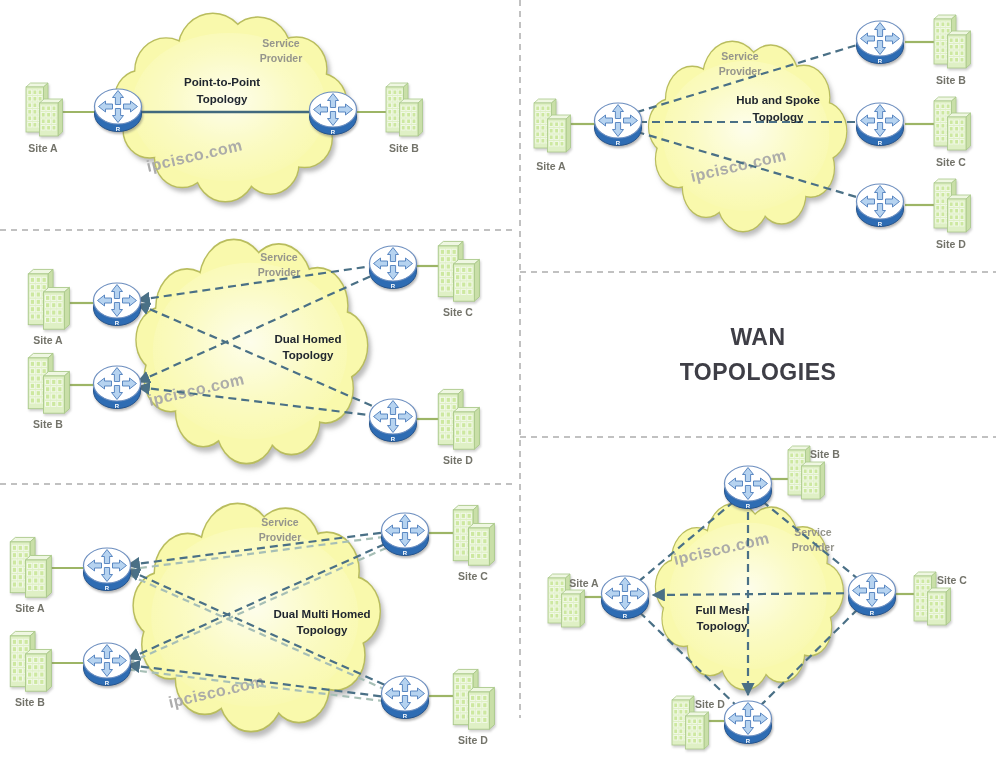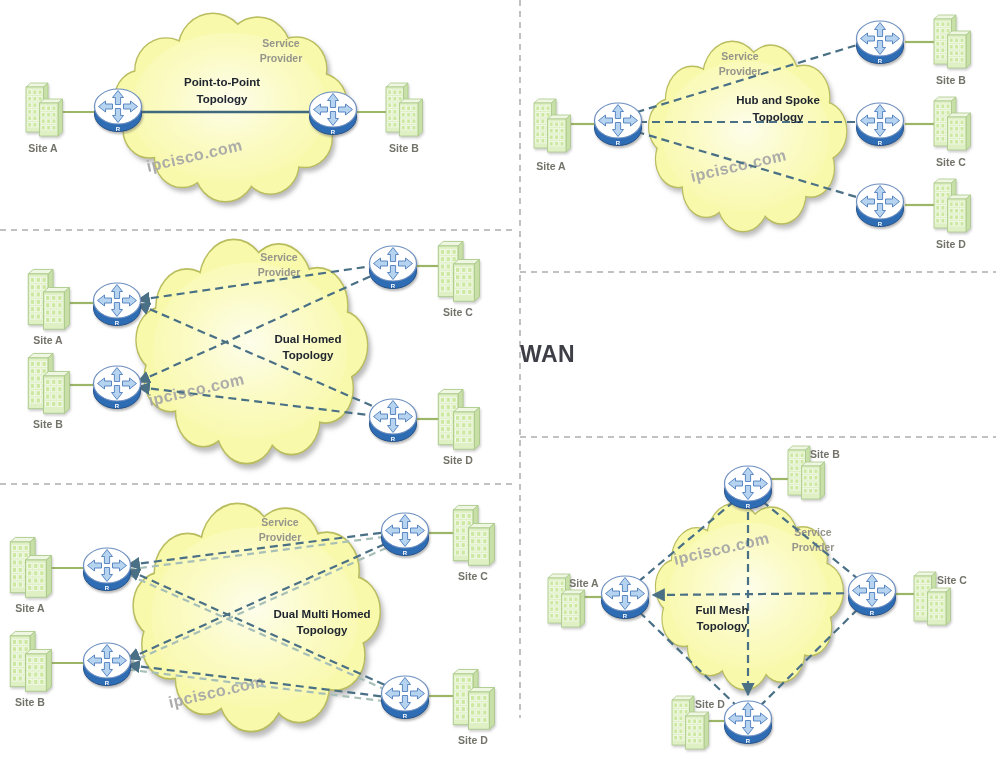--- a/index.html
+++ b/index.html
@@ -29,22 +29,22 @@
   .b-top{fill:#eff7e2;stroke:#aac98a;stroke-width:.8;}
   .b-side{fill:#c9dfa8;stroke:#aac98a;stroke-width:.8;}
   .b-win{fill:#cde8a0;stroke:#f3f9ea;stroke-width:.9;}
   .bshadow{filter:drop-shadow(1.5px 2px 1.2px rgba(120,120,120,.35));}
   
   .t-title{font-family:"Liberation Sans",sans-serif;font-size:11.5px;font-weight:bold;fill:#20262f;}
   .t-sp{font-family:"Liberation Sans",sans-serif;font-size:10.5px;font-weight:bold;fill:#95958c;}
   .t-site{font-family:"Liberation Sans",sans-serif;font-size:10.5px;font-weight:bold;fill:#73736a;}
   .t-wm{font-family:"Liberation Sans",sans-serif;font-size:16px;font-weight:bold;fill:#a8a8a8;
         letter-spacing:.5px;opacity:.95;}
-  .wan-box{left:520px;top:272px;width:476px;height:165px;display:flex;flex-direction:row;
-           align-items:center;}
+  .wan-box{left:520px;top:272px;width:476px;height:165px;display:flex;flex-direction:column;
+           align-items:center;justify-content:center;}
   .wan-box span{font-size:23px;font-weight:bold;color:#3e3e46;letter-spacing:.5px;line-height:1.5;}
 </style>
 </head>
 <body>
 
 <div id="stage">
 
   <svg width="0" height="0" style="position:absolute" aria-hidden="true">
     <defs>
       <radialGradient id="cloudGlow" cx="50%" cy="45%" r="60%">
@@ -251,20 +251,21 @@
     <use href="#sym-router" x="380" y="28" width="50" height="48" class="rshadow"></use>
     <use href="#sym-router" x="380" y="191" width="50" height="48" class="rshadow"></use>
     <text class="t-site" x="30" y="130" text-anchor="middle">Site A</text>
     <text class="t-site" x="30" y="224" text-anchor="middle">Site B</text>
     <text class="t-site" x="473" y="98" text-anchor="middle">Site C</text>
     <text class="t-site" x="473" y="262" text-anchor="middle">Site D</text>
   </svg>
 
   <div class="abs wan-box">
     <span>WAN</span>
+    <span>TOPOLOGIES</span>
   </div>
 
   <svg class="panel" style="left:520px;top:437px" width="476" height="321" viewBox="0 0 476 321">
     <g class="cloud" transform="translate(133,65) scale(0.73,0.94)">
       <use href="#cloud-blob" class="cloud-stroke"></use>
         <use href="#cloud-blob" class="cloud-fill"></use>
       <ellipse cx="130" cy="100" rx="108" ry="78" fill="url(#cloudGlow)" opacity="0.8"></ellipse>
     </g>
     <text class="t-wm" transform="translate(155,128) rotate(-13)">ipcisco.com</text>
     <text class="t-sp" x="293" y="99" text-anchor="middle">Service</text>

